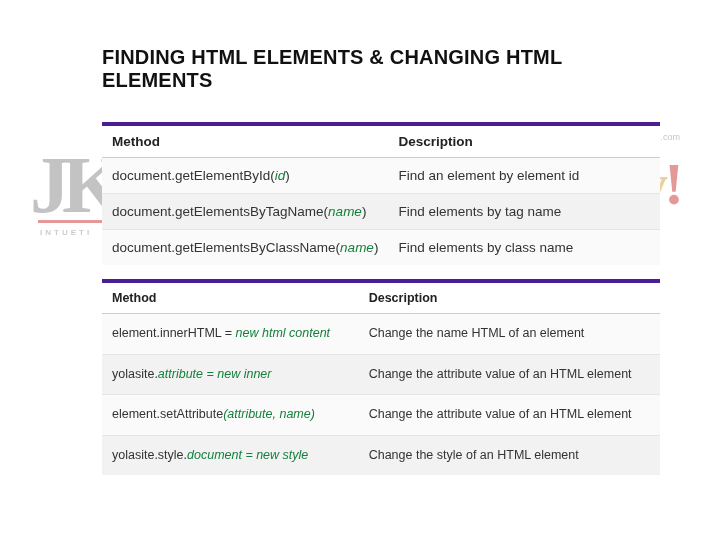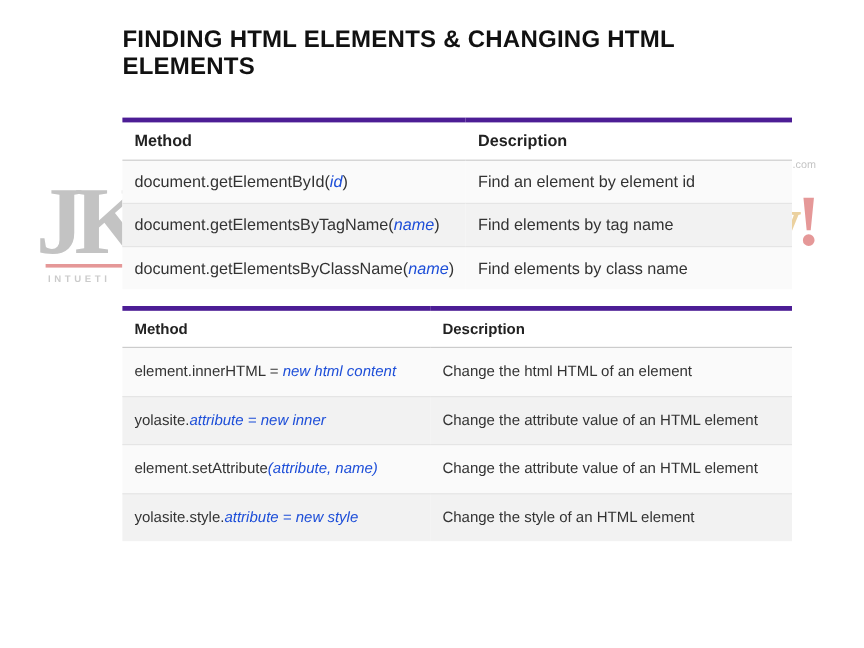--- a/index.html
+++ b/index.html
@@ -69,20 +69,21 @@
     position: relative;
     z-index: 1;
     padding: 22px 60px 0 102px;
   }
   .title {
     font-size: 20px;
     font-weight: bold;
     color: #111;
     margin-bottom: 30px;
     letter-spacing: 0.2px;
+    margin-top: 24px;
   }
   table {
     width: 100%;
     border-collapse: collapse;
     background: #fff;
     font-size: 13.5px;
     margin-bottom: 14px;
   }
   thead th {
     text-align: left;
@@ -97,21 +98,21 @@
     padding: 10px 10px;
     border-bottom: 1px solid #e5e5e5;
     vertical-align: top;
     color: #333;
   }
   tbody tr:nth-child(odd) td { background: #fafafa; }
   tbody tr:nth-child(even) td { background: #f2f2f2; }
   tbody tr:last-child td { border-bottom: none; }
   .col-method { width: 46%; }
   .col-desc { width: 54%; }
-  .italic { font-style: italic; color: #1d4ed8; }
+  .italic { font-style: italic; color: #15803d; }
   .t2 { font-size: 12.5px; }
   .t2 thead th { font-size: 12.5px; }
   .t2 tbody td { padding: 11px 10px; line-height: 1.4; }
 </style>
 </head>
 <body>
 
 <div class="bg-decor">
   <div class="bg-left">JKL</div>
   <div class="bg-left-sub">INTUETI</div>
@@ -158,30 +159,30 @@
       </colgroup>
     <thead>
       <tr>
         <th>Method</th>
         <th>Description</th>
       </tr>
     </thead>
     <tbody>
       <tr>
         <td><span>element.innerHTML =  </span><span class="italic">new html content</span></td>
-        <td>Change the html HTML of an element</td>
+        <td>Change the name HTML of an element</td>
       </tr>
       <tr>
         <td><span>yolasite.</span><span class="italic">attribute = new inner</span></td>
         <td>Change the attribute value of an HTML element</td>
       </tr>
       <tr>
         <td><span>element.setAttribute</span><span class="italic">(attribute, name)</span></td>
         <td>Change the attribute value of an HTML element</td>
       </tr>
       <tr>
-        <td><span>yolasite.style.</span><span class="italic">attribute = new style</span></td>
+        <td><span>yolasite.style.</span><span class="italic">document = new style</span></td>
         <td>Change the style of an HTML element</td>
       </tr>
     </tbody>
   </table>
 
 </div>
 
 </body></html>

